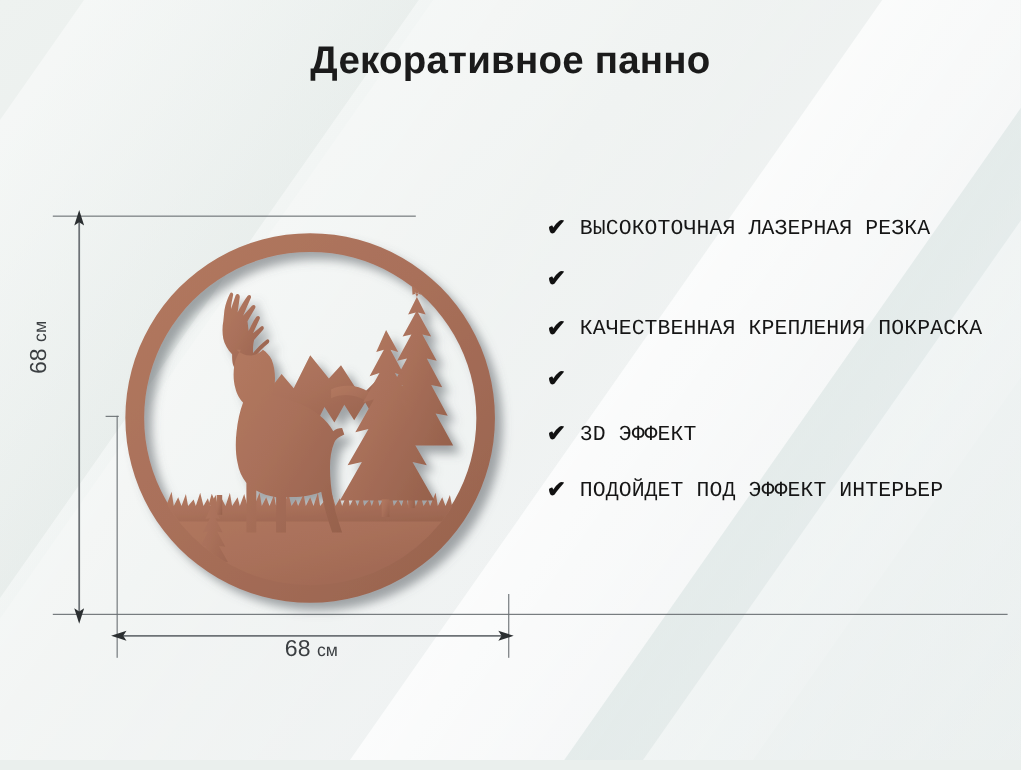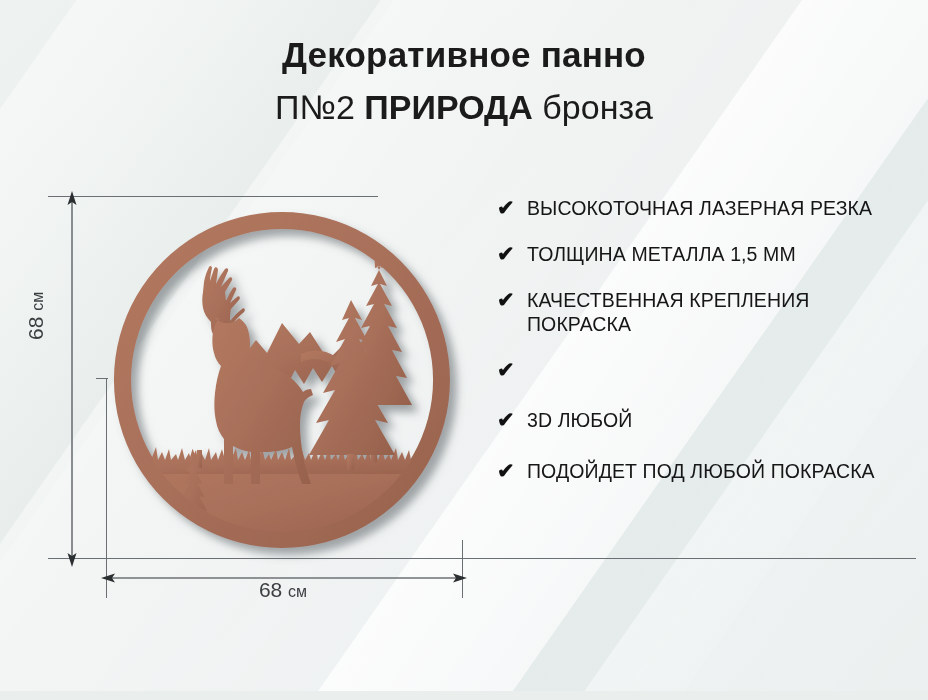--- a/index.html
+++ b/index.html
@@ -36,21 +36,21 @@
   .title-wrap{position:absolute;left:0;top:36px;width:928px;text-align:center;}
   .t1{font-size:35px;font-weight:bold;color:#1b1b1b;letter-spacing:.2px;line-height:1.1;}
   .t2{margin-top:14px;font-size:34px;color:#1b1b1b;font-weight:300;line-height:1.1;}
   .t2 .bold{font-weight:bold;}
 
   
   .features{position:absolute;left:497px;top:196px;width:404px;}
   .feat{display:flex;align-items:flex-start;margin-bottom:19px;}
   .feat .chk{flex:0 0 auto;width:30px;font-size:21px;line-height:23px;color:#111;font-weight:bold;}
   .feat .txt{font-size:19.5px;line-height:24px;color:#161616;letter-spacing:.1px;
-             font-weight:400;font-family:Liberation Sans, sans-serif;}
+             font-weight:400;font-family:Liberation Mono, monospace;}
   .f-1{margin-bottom:22px}.f-2{margin-bottom:22px}.f-3{margin-bottom:22px}
   .f-4{margin-bottom:27px}.f-5{margin-bottom:27px}
   .ext-h{position:absolute;height:1px;background:#6a6f73;}
   .ext-v{position:absolute;width:1px;background:#6a6f73;}
   .lbl-v{position:absolute;left:24px;top:340px;
          transform:rotate(-90deg);transform-origin:left top;
          font-size:21px;color:#3b3f42;white-space:nowrap;}
   .lbl-v .u{font-size:16px;}
   .lbl-h{position:absolute;left:203px;top:578px;width:160px;text-align:center;
          font-size:21px;color:#3b3f42;}
@@ -64,21 +64,20 @@
 <div id="stage">
 
   <div class="band b1"></div>
   <div class="band b2"></div>
   <div class="band b3"></div>
   <div class="band b4"></div>
   <div class="band b5"></div>
 
   <div class="title-wrap">
     <div class="t1">Декоративное панно</div>
-    <div class="t2"><span>П№2 </span><span class="bold">ПРИРОДА</span><span> бронза</span></div>
   </div>
 
   <div class="panel">
     <svg width="380" height="380" viewBox="0 0 380 380">
       <defs>
         <filter id="dshadow" x="-25%" y="-25%" width="160%" height="160%">
           <feDropShadow dx="7" dy="7" stdDeviation="4.5" flood-color="#5d6266" flood-opacity="0.55"></feDropShadow>
         </filter>
         <linearGradient id="bronze" x1="0" y1="0" x2="1" y2="1">
           <stop offset="0%" stop-color="#b3795f"></stop>
@@ -235,37 +234,36 @@
 
   <div class="features">
 
     <div class="feat f-1">
       <span class="chk">✔</span>
       <span class="txt">ВЫСОКОТОЧНАЯ ЛАЗЕРНАЯ РЕЗКА</span>
     </div>
 
     <div class="feat f-2">
       <span class="chk">✔</span>
-      <span class="txt">ТОЛЩИНА МЕТАЛЛА 1,5 ММ</span>
     </div>
 
     <div class="feat f-3">
       <span class="chk">✔</span>
       <span class="txt">КАЧЕСТВЕННАЯ КРЕПЛЕНИЯ ПОКРАСКА</span>
     </div>
 
     <div class="feat f-4">
       <span class="chk">✔</span>
     </div>
 
     <div class="feat f-5">
       <span class="chk">✔</span>
-      <span class="txt">3D ЛЮБОЙ</span>
+      <span class="txt">3D ЭФФЕКТ</span>
     </div>
 
     <div class="feat f-6">
       <span class="chk">✔</span>
-      <span class="txt">ПОДОЙДЕТ ПОД ЛЮБОЙ ПОКРАСКА</span>
+      <span class="txt">ПОДОЙДЕТ ПОД ЭФФЕКТ ИНТЕРЬЕР</span>
     </div>
 
   </div>
 
 </div>
 
 </body></html>

